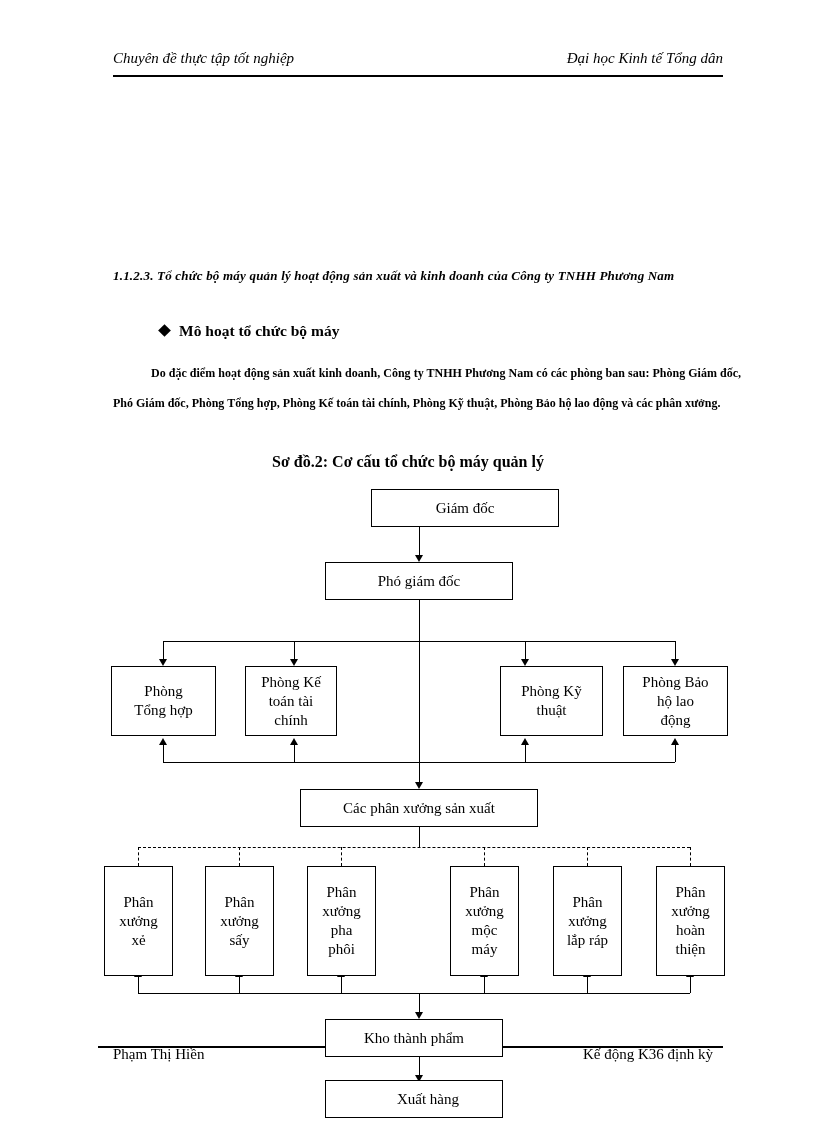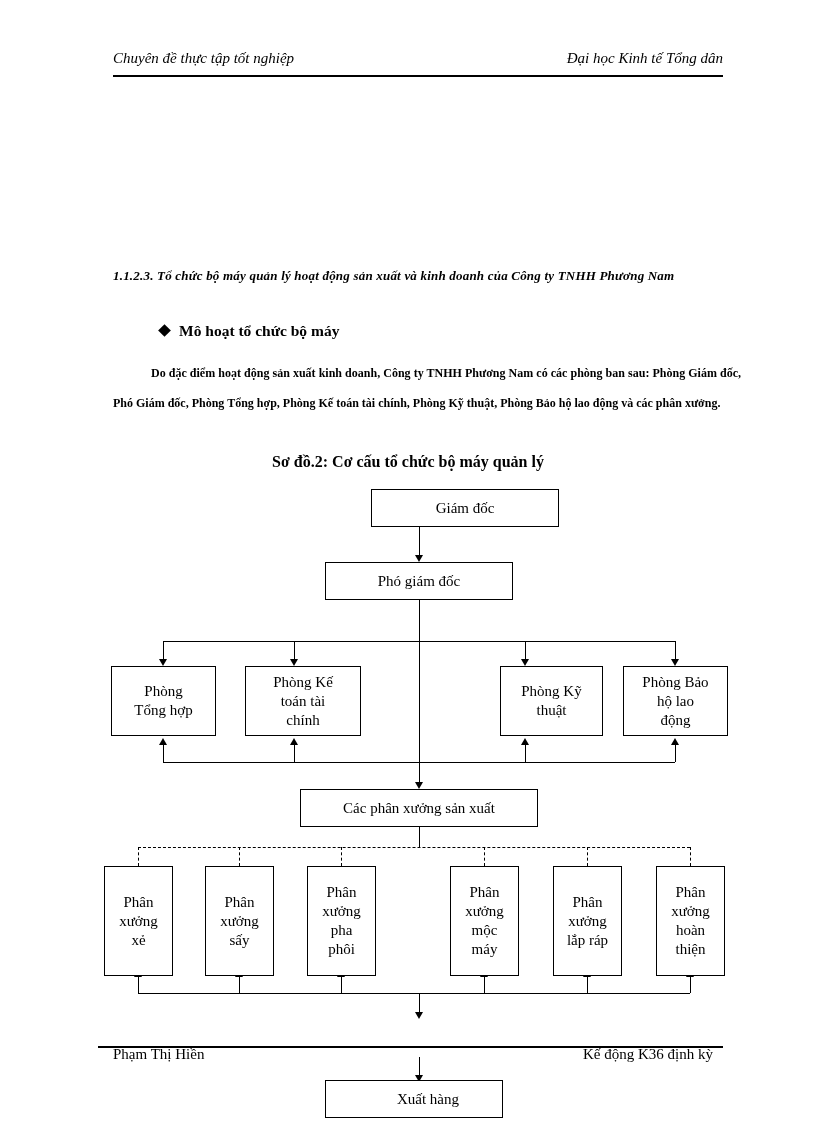--- a/index.html
+++ b/index.html
@@ -120,21 +120,21 @@
     <div class="ln v" style="left:675px;top:641px;height:20px;"></div>
     <div class="arw arw-down" style="left:671px;top:659px;"></div>
 
     <div class="ln v" style="left:419px;top:641px;height:141px;"></div>
     <div class="arw arw-down" style="left:415px;top:782px;"></div>
 
     <div class="node" style="left:111px;top:666px;width:105px;height:70px;">
       <span style="white-space:pre-line;">Phòng
 Tổng hợp</span>
     </div>
-    <div class="node" style="left:245px;top:666px;width:116px;height:70px;">
+    <div class="node" style="left:245px;top:666px;width:92px;height:70px;">
       <span style="white-space:pre-line;">Phòng Kế
 toán tài
 chính</span>
     </div>
     <div class="node" style="left:474px;top:666px;width:103px;height:70px;margin-left:26px;">
       <span style="white-space:pre-line;">Phòng Kỹ
 thuật</span>
     </div>
     <div class="node" style="left:623px;top:666px;width:105px;height:70px;">
       <span style="white-space:pre-line;">Phòng Bảo
@@ -207,20 +207,21 @@
     <div class="arw arw-up" style="left:134px;top:970px;"></div>
     <div class="arw arw-up" style="left:235px;top:970px;"></div>
     <div class="arw arw-up" style="left:337px;top:970px;"></div>
     <div class="arw arw-up" style="left:480px;top:970px;"></div>
     <div class="arw arw-up" style="left:583px;top:970px;"></div>
     <div class="arw arw-up" style="left:686px;top:970px;"></div>
 
     <div class="ln v" style="left:419px;top:993px;height:20px;"></div>
     <div class="arw arw-down" style="left:415px;top:1012px;"></div>
 
+    <div class="node" style="left:325px;top:1019px;width:178px;height:38px;">Kho thành phẩm</div>
 
     <div class="ln v" style="left:419px;top:1057px;height:20px;"></div>
     <div class="arw arw-down" style="left:415px;top:1075px;"></div>
 
     <div class="node" style="left:325px;top:1080px;width:178px;height:38px;padding-left:28px;">Xuất hàng</div>
   </div>
 
   <div class="footer-rule"></div>
   <div class="footer">
     <div>Phạm Thị Hiền</div>

